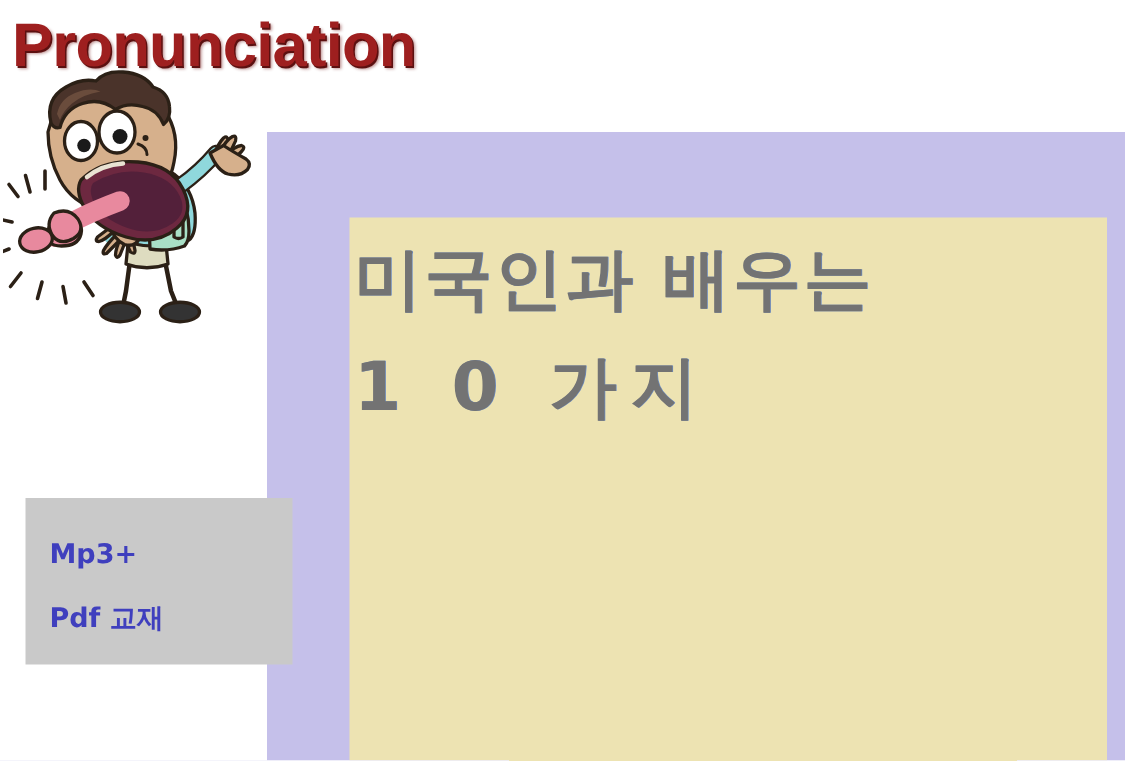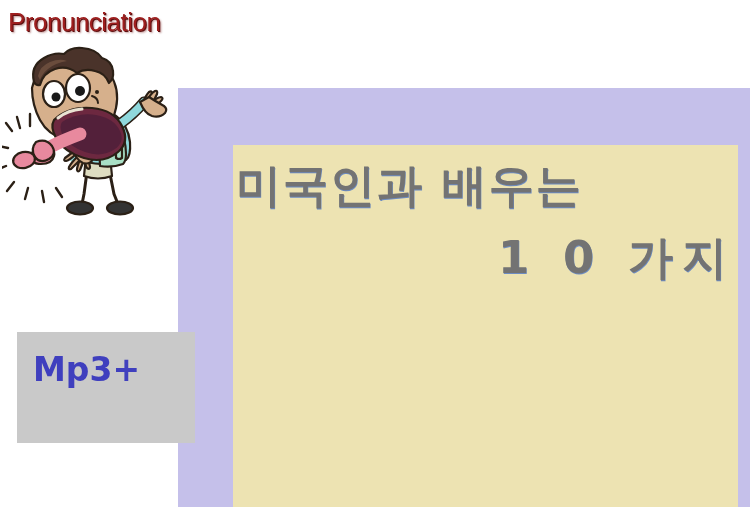--- a/index.html
+++ b/index.html
@@ -32,22 +32,22 @@
     width: 505px;
     height: 362px;
     background: #ede3b2;
   }
 
   
   .pron-title {
     position: absolute;
     left: 8px;
     top: 7px;
-    font-size: 26px;
-    font-weight: normal;
+    font-size: 41px;
+    font-weight: bold;
     font-family: "Liberation Sans", sans-serif;
     color: #9e1f1f;
     letter-spacing: -0.5px;
     text-shadow: 1px 1px 0 #5c1010, 2px 2px 2px rgba(120,30,30,0.45);
     white-space: nowrap;
   }
 
   
   .headline {
     position: absolute;
@@ -57,39 +57,39 @@
     color: #737373;
     font-family: "DejaVu Sans", sans-serif;
     font-weight: bold;
     font-size: 45px;
     line-height: 72px;
     letter-spacing: 2px;
     white-space: nowrap;
     text-shadow: 0.5px 0.5px 0 #6d8cc2;
   }
   .headline .hl-line { display: block; height: 72px; }
-  .headline .hl-small { letter-spacing: 9px; text-align: right; }
+  .headline .hl-small { letter-spacing: 9px; }
 
   
   .badge-grey {
     position: absolute;
     left: 17px;
     top: 332px;
     width: 178px;
     height: 111px;
     background: #c9c9c9;
   }
   .badge-grey .badge-text {
     position: absolute;
     left: 16px;
     top: 16px;
     color: #3f3fbe;
     font-family: "DejaVu Sans", sans-serif;
     font-weight: bold;
-    font-size: 33px;
+    font-size: 18px;
     line-height: 43px;
     white-space: nowrap;
   }
   .badge-grey .badge-text span { display: block; }
 
   
   .mascot {
     position: absolute;
     left: 2px;
     top: 36px;
@@ -188,16 +188,17 @@
   </div>
 
   <div class="headline">
     <span class="hl-line">미국인과 배우는</span>
     <span class="hl-line hl-small">1 0  가지</span>
   </div>
 
   <div class="badge-grey">
     <div class="badge-text">
       <span>Mp3+</span>
+      <span>Pdf 교재</span>
     </div>
   </div>
 
 </div>
 
 </body></html>

